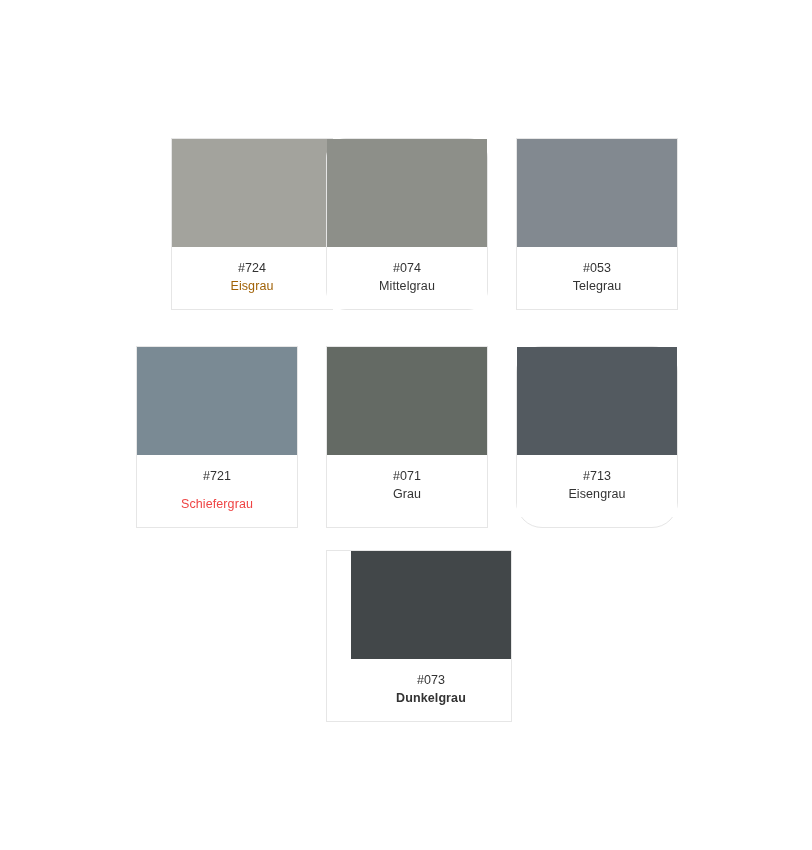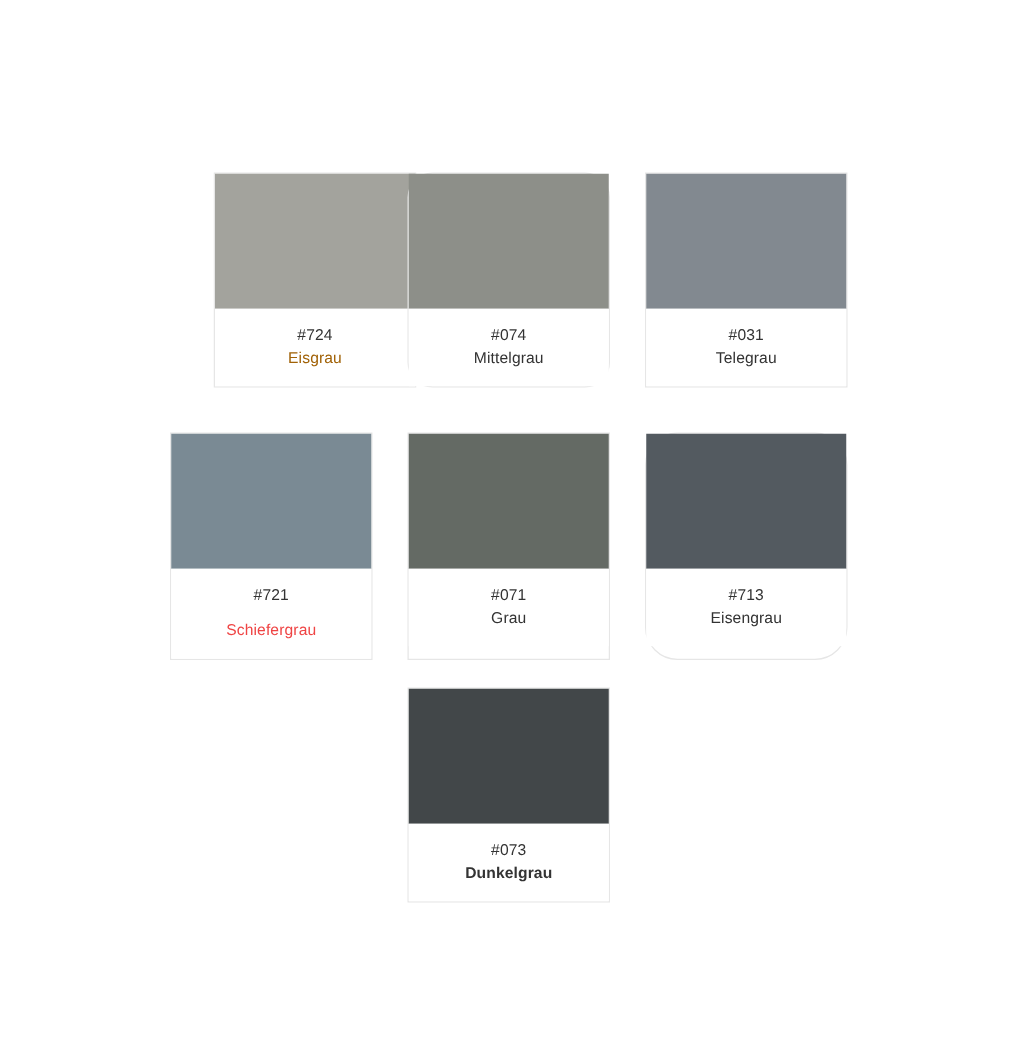--- a/index.html
+++ b/index.html
@@ -93,21 +93,21 @@
       <div class="swatch-color" style="background-color: rgb(141, 143, 137);"></div>
       <div class="swatch-label">
         <div class="swatch-code" style="color: rgb(51, 51, 51);">#074</div>
         <div class="swatch-name" style="color: rgb(51, 51, 51);">Mittelgrau</div>
       </div>
     </div>
 
     <div class="swatch-card" style="border-color: rgb(230, 230, 230);">
       <div class="swatch-color" style="background-color: rgb(130, 137, 144);"></div>
       <div class="swatch-label">
-        <div class="swatch-code" style="color: rgb(51, 51, 51);">#031</div>
+        <div class="swatch-code" style="color: rgb(51, 51, 51);">#053</div>
         <div class="swatch-name" style="color: rgb(51, 51, 51);">Telegrau</div>
       </div>
     </div>
 
     <div class="swatch-card" style="border-color: rgb(230, 230, 230);">
       <div class="swatch-color" style="background-color: rgb(122, 138, 148);"></div>
       <div class="swatch-label">
         <div class="swatch-code" style="color: rgb(51, 51, 51);">#721</div>
         <div class="swatch-name" style="color: #ef4444; margin-top: 10px;">Schiefergrau</div>
       </div>
@@ -125,21 +125,21 @@
       <div class="swatch-color" style="background-color: rgb(83, 90, 96);"></div>
       <div class="swatch-label">
         <div class="swatch-code" style="color: rgb(51, 51, 51);">#713</div>
         <div class="swatch-name" style="color: rgb(51, 51, 51); text-align: center;">Eisengrau</div>
       </div>
     </div>
 
   </div>
 
   <div class="row-last">
-    <div class="swatch-card" style="border-color: rgb(230, 230, 230);">
+    <div class="swatch-card" style="border-color: rgb(230, 230, 230); padding-left: 24px;">
       <div class="swatch-color" style="background-color: rgb(66, 71, 73);"></div>
       <div class="swatch-label">
         <div class="swatch-code" style="color: rgb(51, 51, 51);">#073</div>
         <div class="swatch-name" style="color: rgb(51, 51, 51); font-weight: bold;">Dunkelgrau</div>
       </div>
     </div>
   </div>
 
 </div>
 

